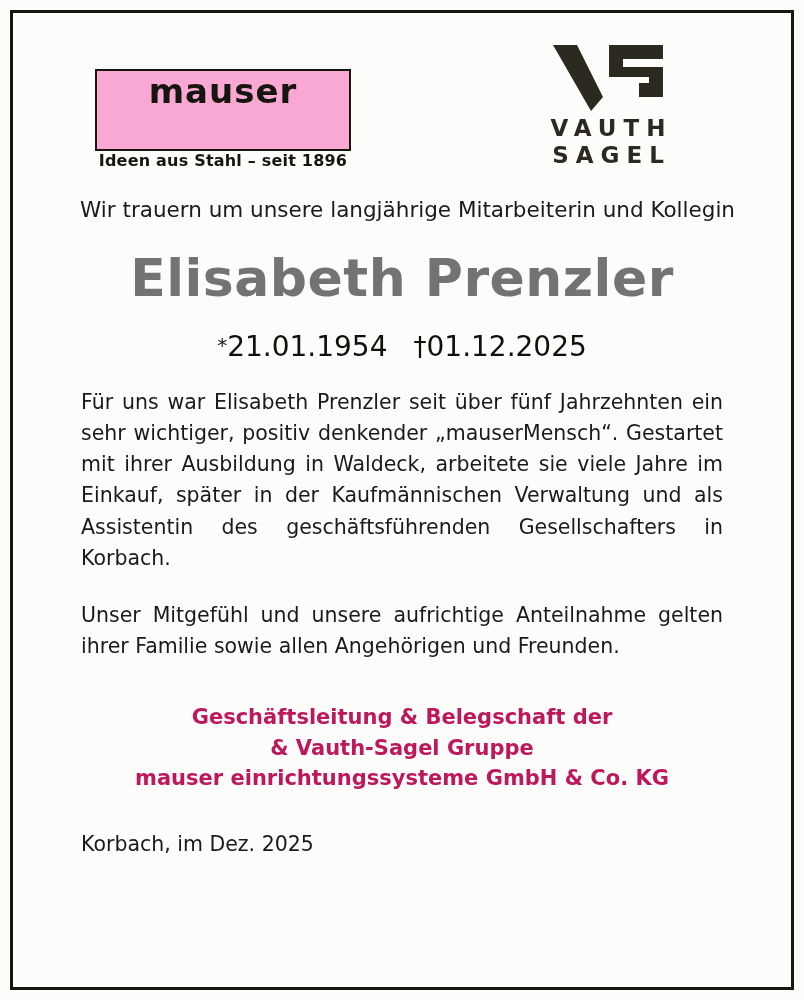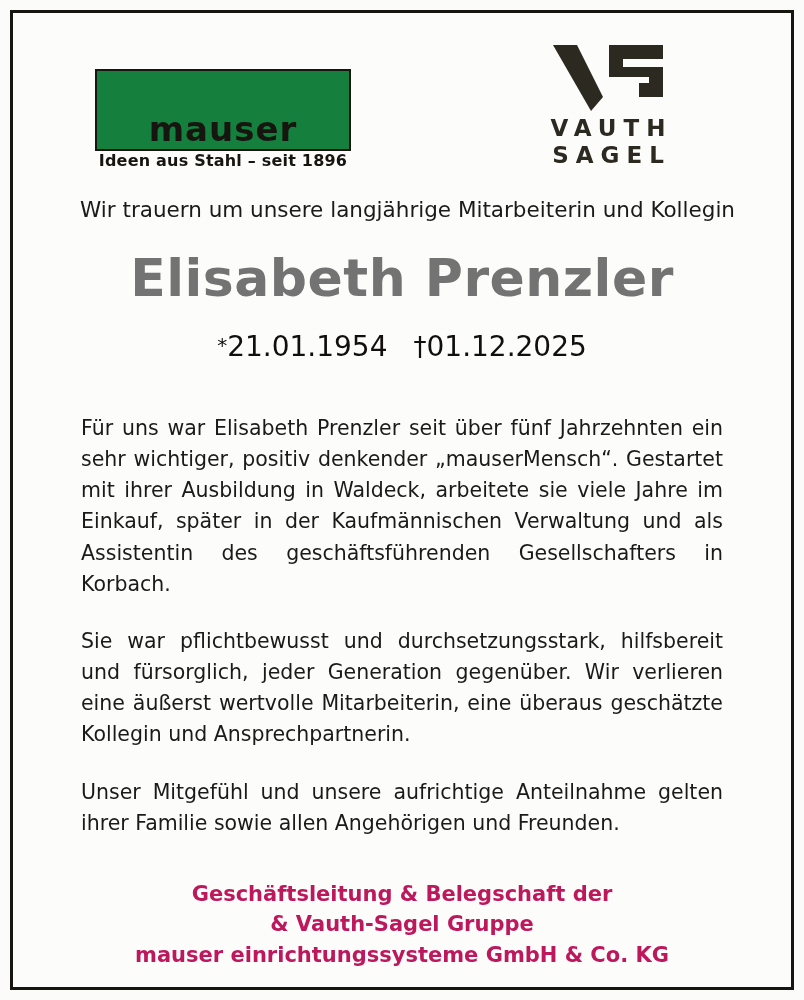--- a/index.html
+++ b/index.html
@@ -47,23 +47,23 @@
     position: absolute;
     left: 26px;
     top: 28px;
     width: 256px;
     text-align: center;
   }
   .mauser-box {
     border: 2px solid #17150f;
     height: 78px;
     display: flex;
-    align-items: flex-end;
+    align-items: flex-start;
     justify-content: center;
-    background: #15803d;
+    background: #f9a8d4;
   }
   .mauser-word {
     font-family: "DejaVu Sans", sans-serif;
     font-weight: bold;
     font-size: 34px;
     letter-spacing: 1px;
     color: #17150f;
   }
   .mauser-tag {
     font-size: 16px;
@@ -131,21 +131,21 @@
   }
 
   .para {
     font-size: 20.5px;
     line-height: 1.52;
     text-align: justify;
     text-justify: inter-word;
     margin: 26px 12px 0 12px;
     color: #1a1a18;
   }
-  .para.first { margin-top: 50px; }
+  .para.first { margin-top: 24px; }
 
   .signoff {
     margin-top: 40px;
     text-align: center;
     font-size: 21px;
     font-weight: bold;
     line-height: 1.45;
     color: #be185d;
   }
   .place {
@@ -187,21 +187,20 @@
 
       <div class="lead">Wir trauern um unsere langjährige Mitarbeiterin und Kollegin</div>
 
       <div class="name">Elisabeth Prenzler</div>
 
       <div class="dates">
         <span class="sym">*</span><span>21.01.1954</span><span class="gap"></span><span class="cross">†</span><span>01.12.2025</span>
       </div>
 
       <p class="para first">Für uns war Elisabeth Prenzler seit über fünf Jahrzehnten ein sehr wichtiger, positiv denkender „mauserMensch“. Gestartet mit ihrer Ausbildung in Waldeck, arbeitete sie viele Jahre im Einkauf, später in der Kaufmännischen Verwaltung und als Assistentin des geschäftsführenden Gesellschafters in Korbach.</p>
-      <p class="para">Sie war pflichtbewusst und durchsetzungsstark, hilfsbereit und fürsorglich, jeder Generation gegenüber. Wir verlieren eine äußerst wertvolle Mitarbeiterin, eine überaus geschätzte Kollegin und Ansprechpartnerin.</p>
       <p class="para">Unser Mitgefühl und unsere aufrichtige Anteilnahme gelten ihrer Familie sowie allen Angehörigen und Freunden.</p>
 
       <div class="signoff">
         <div>Geschäftsleitung &amp; Belegschaft der</div>
         <div>&amp; Vauth-Sagel Gruppe</div>
         <div>mauser einrichtungssysteme GmbH &amp; Co. KG</div>
       </div>
 
       <div class="place">Korbach, im Dez. 2025</div>
 

